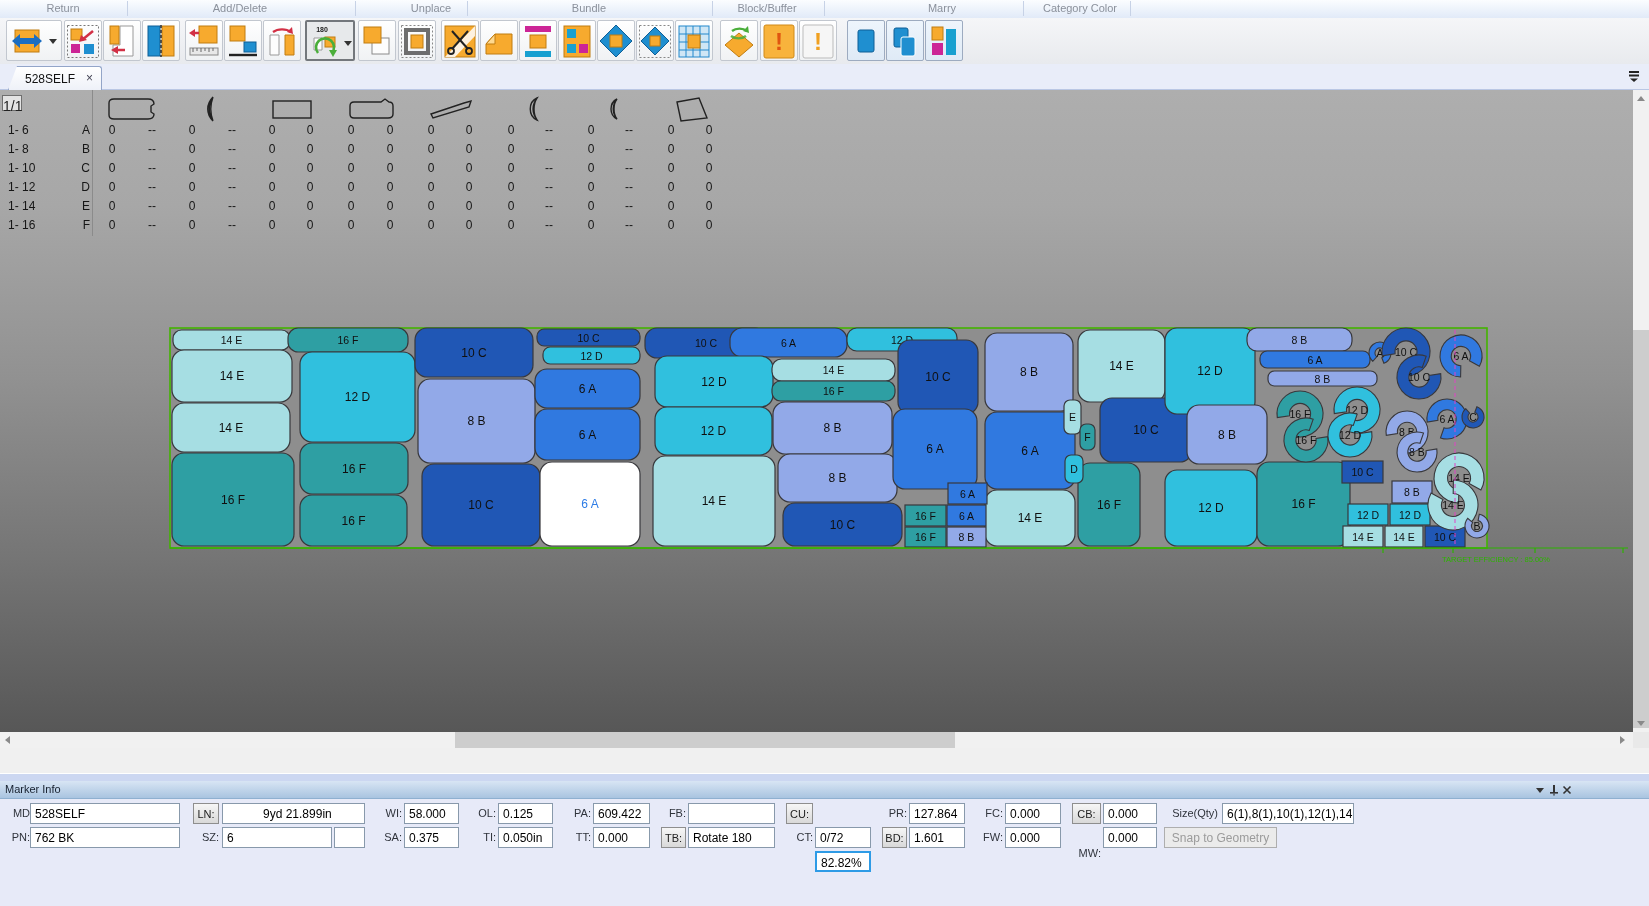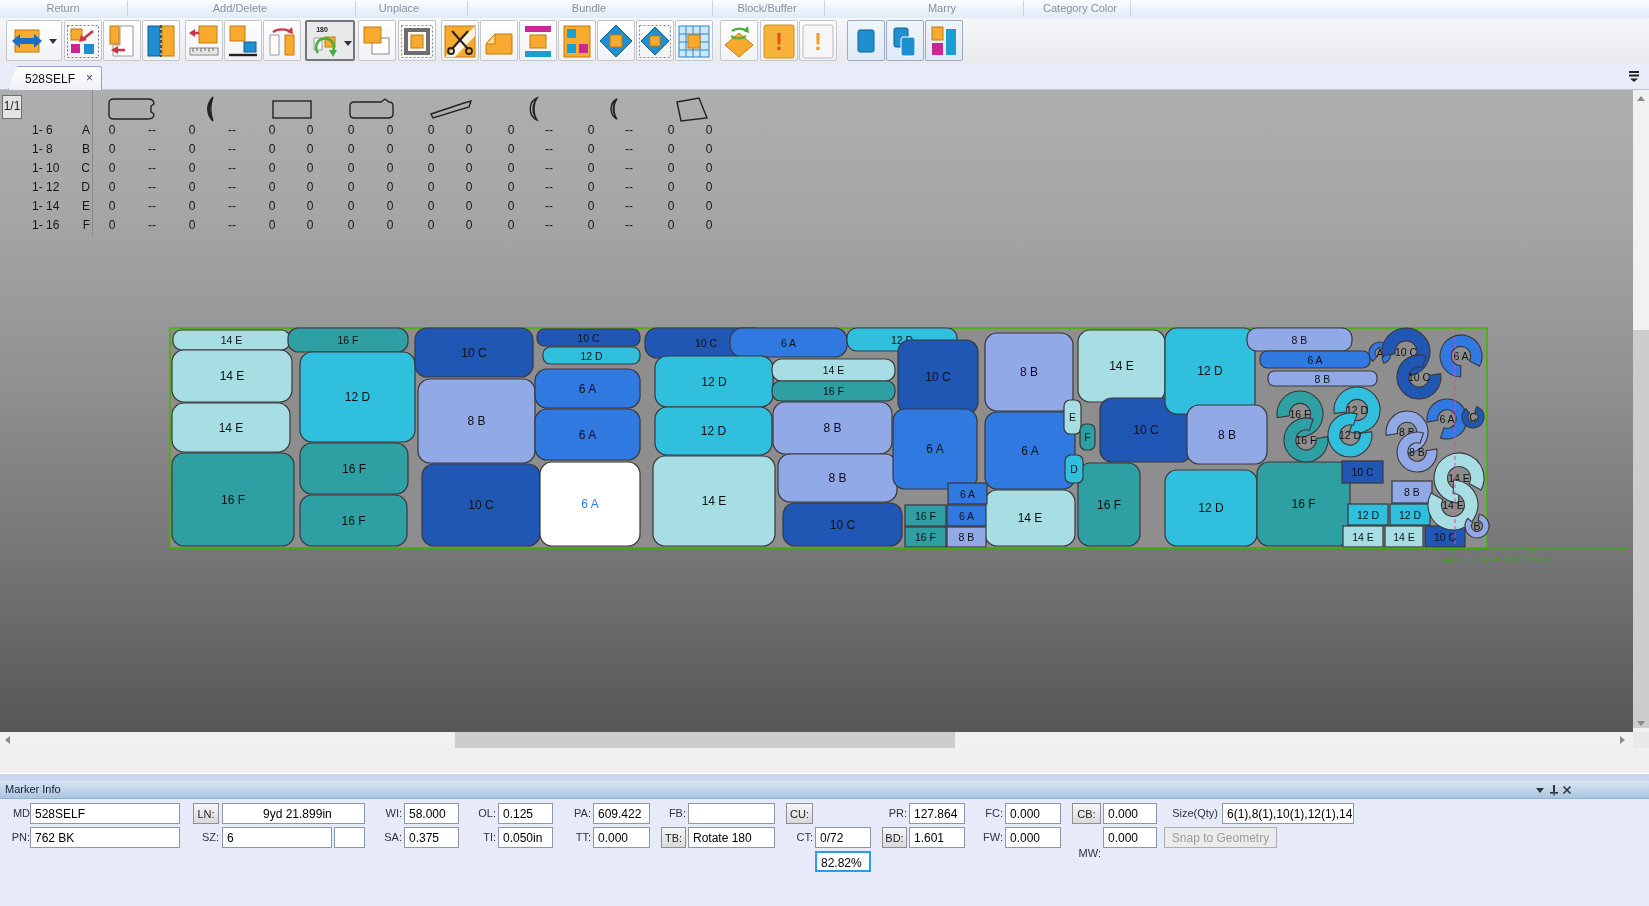--- a/index.html
+++ b/index.html
@@ -18,23 +18,23 @@
   .tabbar{position:absolute;left:0;top:64px;width:1649px;height:26px;background:#e9edf9;border-bottom:1px solid #bac7e4;box-sizing:border-box;}
   .tab{position:absolute;left:8px;top:2px;width:94px;height:24px;background:linear-gradient(#ffffff,#eef1f8);border:1px solid #93a5c8;border-bottom:none;border-radius:3px 3px 0 0;clip-path:polygon(9px 0,100% 0,100% 100%,0 100%);box-sizing:border-box;}
   .tab-title{position:absolute;left:16px;top:5px;font-size:12px;color:#111;}
   .tab-close{position:absolute;right:8px;top:4px;font-size:12px;color:#445;cursor:pointer;}
   .tabbar-menu{position:absolute;right:8px;top:6px;}
   
   .canvas{position:absolute;left:0;top:90px;width:1649px;height:642px;background:linear-gradient(180deg,#aeaeae 0%,#a7a7a7 18%,#919191 45%,#767676 72%,#575757 100%);overflow:hidden;}
   .marker-svg{position:absolute;left:0;top:0;}
   .ptable{position:absolute;left:0;top:0;width:745px;height:150px;font-size:12px;color:#161616;}
   .ptable .hdr-divider{position:absolute;left:92px;top:0;width:1px;height:146px;background:#8b8b8b;}
-  .page-box{position:absolute;left:2px;top:5px;width:20px;height:24px;background:#e3e3e3;border:1px solid #6f6f6f;font-size:12px;color:#222;text-align:center;line-height:20px;box-sizing:border-box;}
+  .page-box{position:absolute;left:2px;top:5px;width:20px;height:16px;background:#e3e3e3;border:1px solid #6f6f6f;font-size:14px;color:#222;text-align:center;line-height:20px;box-sizing:border-box;}
   .pt-cell{position:absolute;transform:translateX(-50%);white-space:nowrap;}
-  .pt-range{position:absolute;left:8px;white-space:nowrap;margin-left:24px;}
+  .pt-range{position:absolute;left:8px;white-space:nowrap;}
   .pt-letter{position:absolute;left:76px;width:14px;text-align:right;}
   
   .vscroll{position:absolute;left:1633px;top:0;width:16px;height:642px;background:#f1f1f1;}
   .vthumb{position:absolute;left:0;top:240px;width:16px;height:398px;background:#cdcdcd;}
   .sarrow{position:absolute;width:0;height:0;}
   .hscroll{position:absolute;left:0;top:732px;width:1633px;height:16px;background:#f1f1f1;}
   .hthumb{position:absolute;left:455px;top:0;width:500px;height:16px;background:#cdcdcd;}
   .corner{position:absolute;left:1633px;top:732px;width:16px;height:16px;background:#e9e9e9;}
   
   .statusbar{position:absolute;left:0;top:748px;width:1649px;height:25px;background:#fafae0;border-top:1px solid #e0e0c8;box-sizing:border-box;}
@@ -52,21 +52,21 @@
   .snap-btn{position:absolute;height:21px;background:#ebebeb;border:1px solid #aeaeae;box-sizing:border-box;font-size:12px;color:#9b9b9b;text-align:center;padding-top:3px;}
 </style>
 </head>
 <body>
 
 <div class="app">
 
   <div class="menubar" id="menubar">
       <div class="menu-group" style="left: 63px;">Return</div>
       <div class="menu-group" style="left: 240px;">Add/Delete</div>
-      <div class="menu-group" style="left: 399px;">Unplace</div>
+      <div class="menu-group" style="left: 431px;">Unplace</div>
       <div class="menu-group" style="left: 589px;">Bundle</div>
       <div class="menu-group" style="left: 767px;">Block/Buffer</div>
       <div class="menu-group" style="left: 942px;">Marry</div>
       <div class="menu-group" style="left: 1080px;">Category Color</div>
       <div class="menu-sep" style="left: 127px;"></div>
       <div class="menu-sep" style="left: 355px;"></div>
       <div class="menu-sep" style="left: 467px;"></div>
       <div class="menu-sep" style="left: 712px;"></div>
       <div class="menu-sep" style="left: 824px;"></div>
       <div class="menu-sep" style="left: 1023px;"></div>

